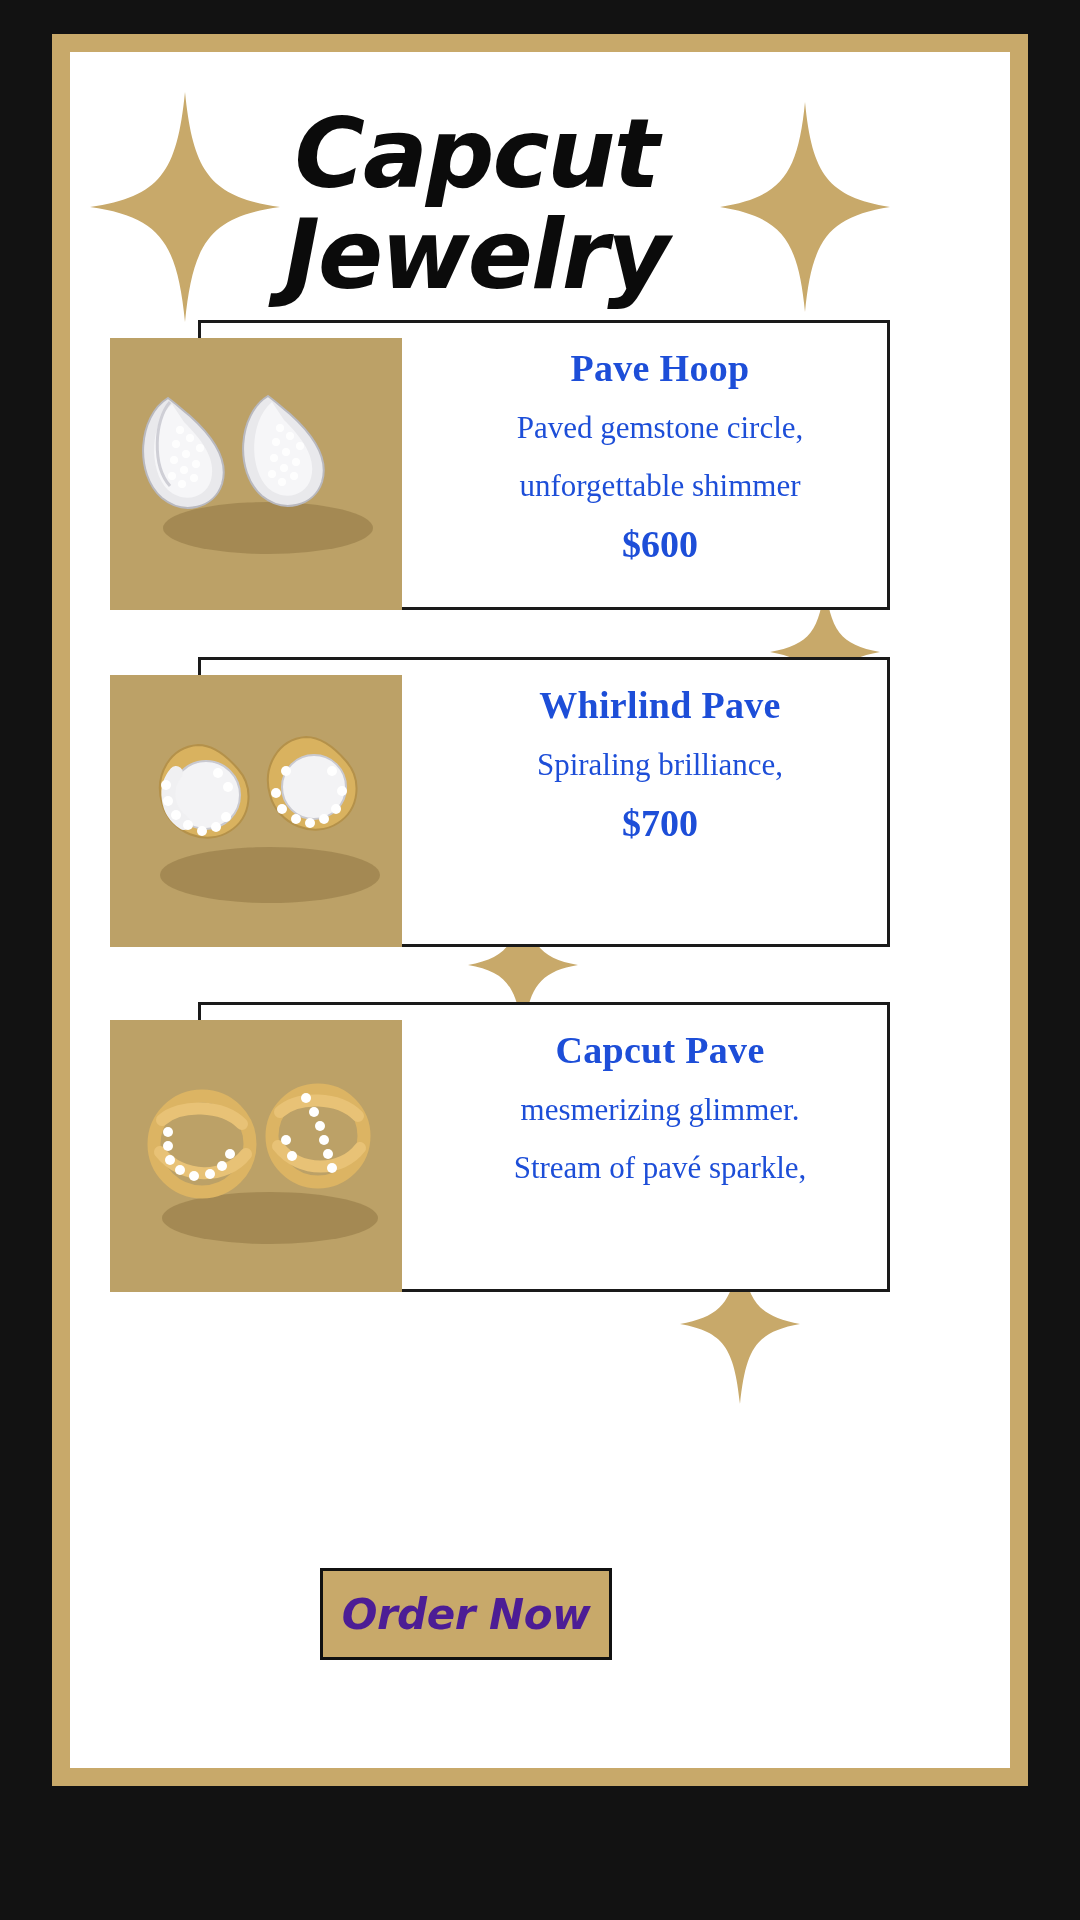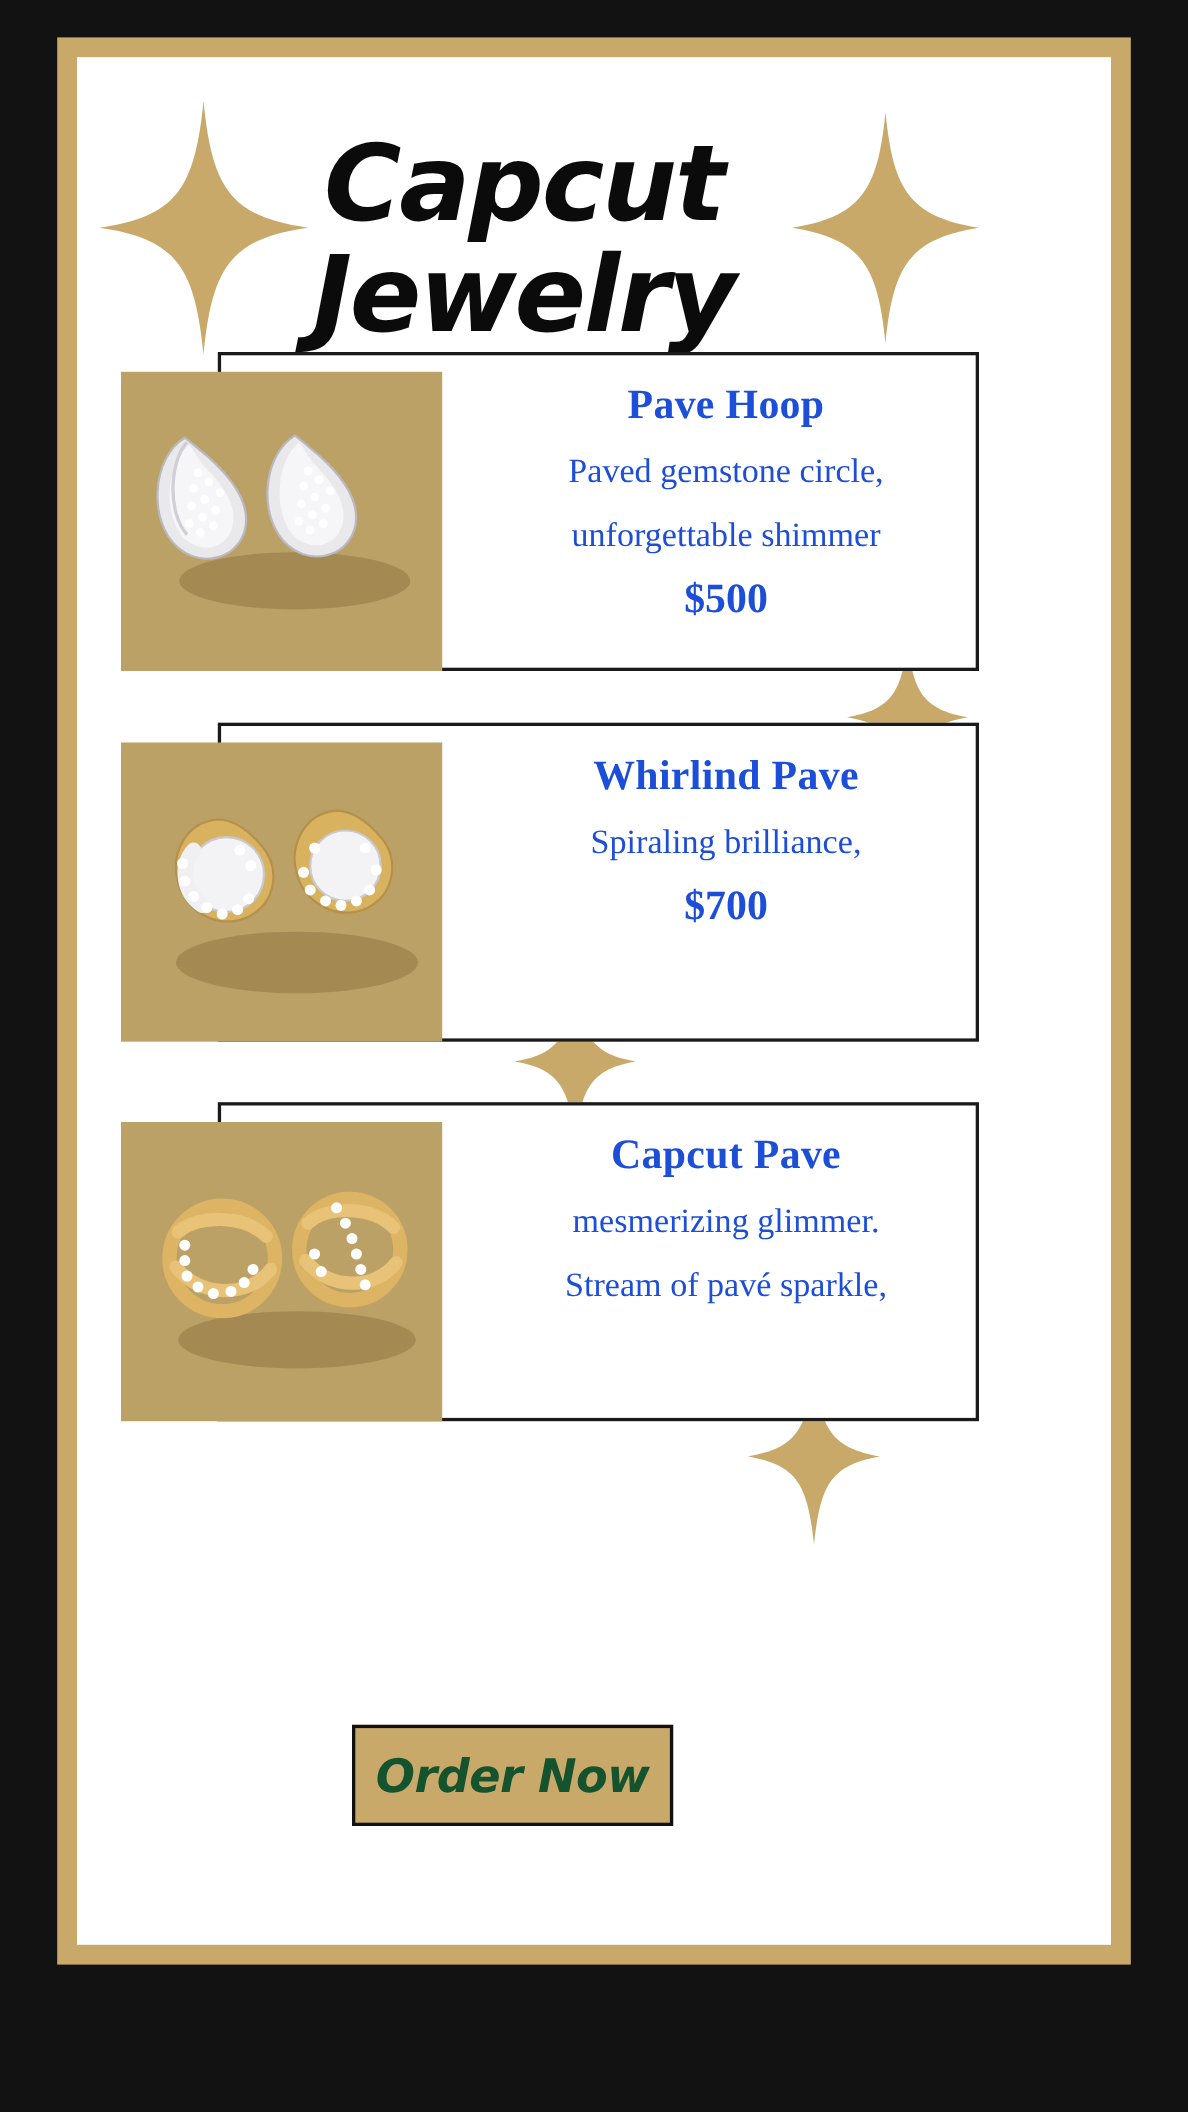--- a/index.html
+++ b/index.html
@@ -47,21 +47,21 @@
   .star {
     position: absolute;
     pointer-events: none;
   }
   .star svg { display: block; }
 
   
   .header {
     position: absolute;
     left: 0;
-    top: 65px;
+    top: 52px;
     width: 812px;
     text-align: center;
   }
   .title-line {
     font-family: "DejaVu Sans", sans-serif;
     font-weight: bold;
     font-style: italic;
     font-size: 96px;
     line-height: 1.05;
     letter-spacing: -2px;
@@ -139,21 +139,21 @@
     display: flex;
     align-items: center;
     justify-content: center;
     cursor: pointer;
   }
   .order-btn span {
     font-family: "DejaVu Sans", sans-serif;
     font-weight: bold;
     font-style: italic;
     font-size: 42px;
-    color: #14532d;
+    color: #4c1d95;
     letter-spacing: -0.5px;
   }
 </style>
 </head>
 <body>
 
 <div class="poster">
   <div class="gold-frame"></div>
   <div class="white-card">
 
@@ -227,21 +227,21 @@
               <circle cx="162" cy="136" r="4"></circle>
                 <circle cx="172" cy="144" r="4"></circle>
             </g>
           </g>
         </svg>
       </div>
       <div class="prod-text">
         <p class="prod-name">Pave Hoop</p>
         <p class="prod-desc">Paved gemstone circle,</p>
         <p class="prod-desc">unforgettable shimmer</p>
-        <p class="prod-price">$500</p>
+        <p class="prod-price">$600</p>
       </div>
     </div>
 
     <div class="product" style="top:605px;">
       <div class="prod-box"></div>
       <div class="prod-img">
         <svg class="earrings" viewBox="0 0 292 272" width="292" height="272" aria-hidden="true">
           <ellipse cx="160" cy="200" rx="110" ry="28" fill="#8f7744" opacity="0.55"></ellipse>
           <g>
             <path d="M88 70 C60 72 44 100 52 128 C60 158 96 172 120 156 C142 142 144 112 128 94 C116 80 102 70 88 70 Z" fill="#d9b25f" stroke="#b4914a" stroke-width="2"></path>

